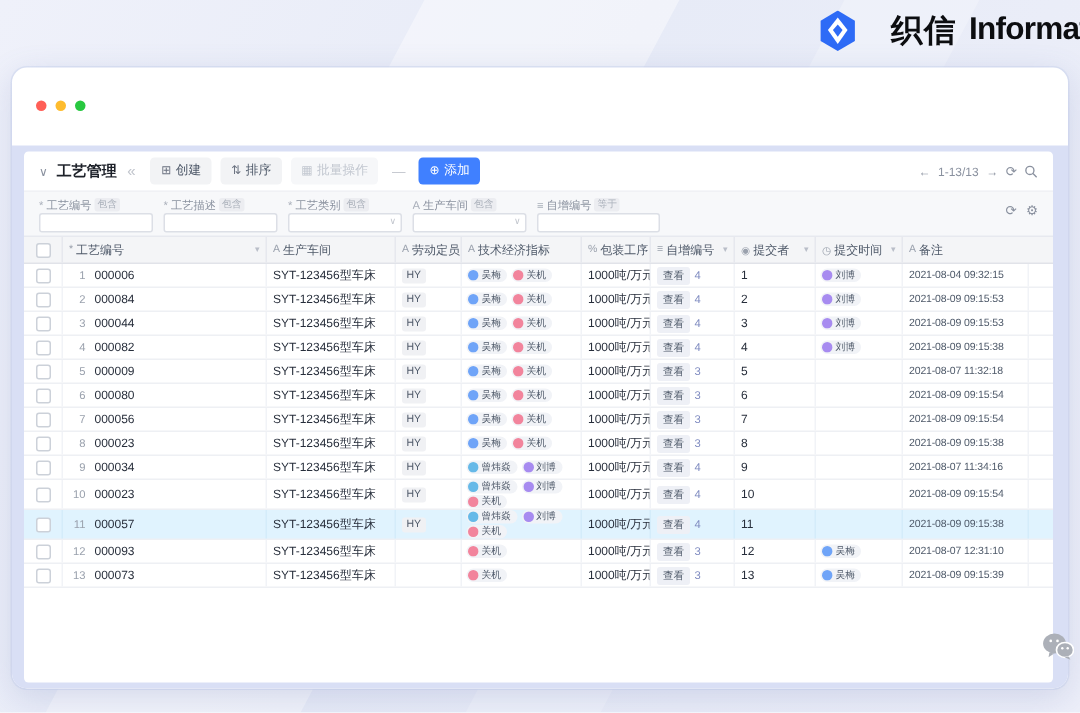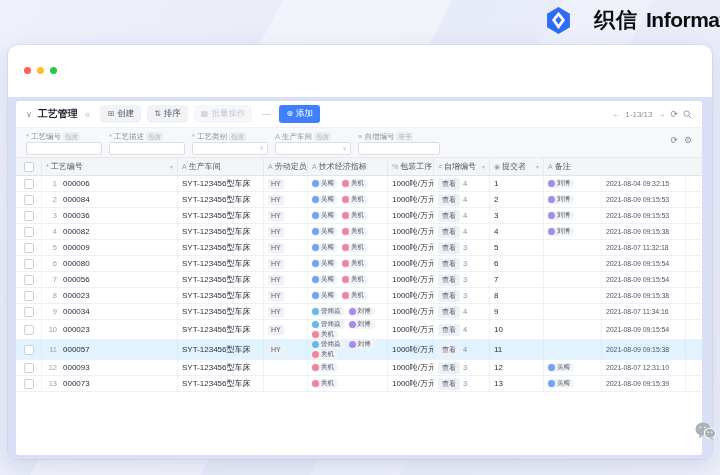--- a/index.html
+++ b/index.html
@@ -226,20 +226,25 @@
             <span class="ci">≡</span>
             <span>自增编号</span>
             <span class="thcaret">▾</span>
           </div>
           <div class="th">
             <span class="ci">◉</span>
             <span>提交者</span>
             <span class="thcaret">▾</span>
           </div>
           <div class="th">
+            <span class="ci">◷</span>
+            <span>提交时间</span>
+            <span class="thcaret">▾</span>
+          </div>
+          <div class="th">
             <span class="ci">A</span>
             <span>备注</span>
           </div>
         </div>
       <div id="tbody">
           <div class="grid row">
             <div class="td check">
               <div class="cb"></div>
             </div>
             <div class="td">
@@ -311,21 +316,21 @@
             </div>
             <div class="td time">2021-08-09 09:15:53</div>
             <div class="td"></div>
           </div>
           <div class="grid row">
             <div class="td check">
               <div class="cb"></div>
             </div>
             <div class="td">
               <span class="rn">3</span>
-              <span>000036</span>
+              <span>000044</span>
             </div>
             <div class="td">SYT-123456型车床</div>
             <div class="td">
               <span class="tag">HY</span>
             </div>
             <div class="td chips">
               <span class="chip">
                 <span class="av" style="background: linear-gradient(135deg, rgb(111, 164, 248) 60%, rgba(255, 255, 255, 0)) rgb(111, 164, 248);"></span>
                 <span>吴梅</span>
               </span>

